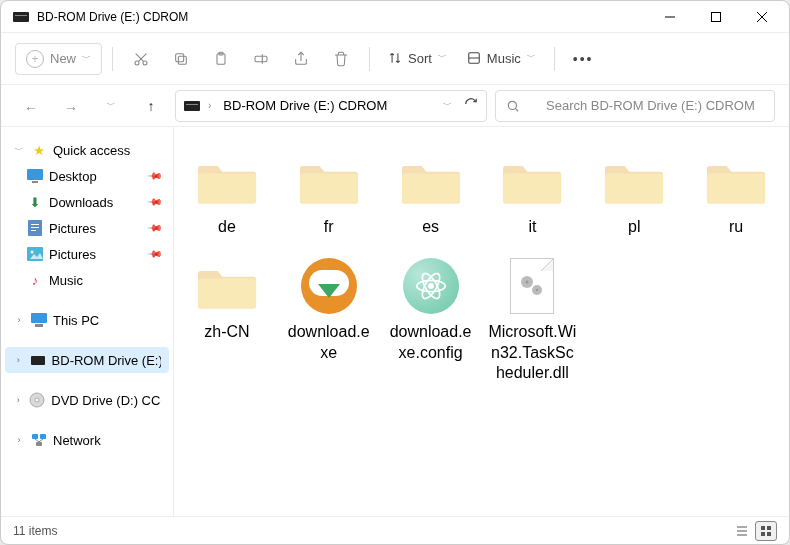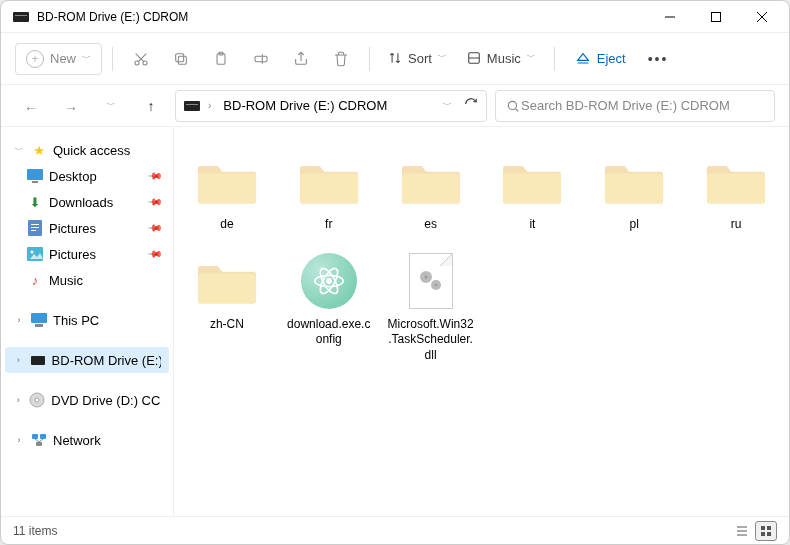--- a/index.html
+++ b/index.html
@@ -25,40 +25,40 @@
 
 .navbar { height: 42px; display: flex; align-items: center; padding: 0 14px; gap: 8px; border-bottom: 1px solid #eee; }
 .nav-arrow { width: 32px; height: 32px; display: flex; align-items: center; justify-content: center; color: #888; border-radius: 4px; font-size: 14px; }
 .nav-arrow.active { color: #222; }
 .addr-bar { flex: 1; display: flex; align-items: center; border: 1px solid #ddd; border-radius: 4px; height: 32px; padding: 0 8px; gap: 8px; }
 .addr-bar .disc-icon { width: 16px; height: 10px; background: #222; border-radius: 1px; position: relative; }
 .addr-bar .disc-icon::after { content: ""; position: absolute; top: 3px; left: 2px; right: 2px; height: 1px; background: #888; }
 .addr-text { font-size: 13px; color: #000; flex: 1; }
 .addr-bar .sep-chev { color: #888; font-size: 10px; margin-right: 4px; }
 .refresh { color: #444; margin-left: 4px; }
-.search-box { width: 280px; height: 32px; border: 1px solid #ddd; border-radius: 4px; display: flex; align-items: center; padding: 0 10px; gap: 1px; }
+.search-box { width: 280px; height: 32px; border: 1px solid #ddd; border-radius: 4px; display: flex; align-items: center; padding: 0 10px; gap: 26px; }
 .search-box input { border: none; outline: none; font-size: 13px; flex: 1; color: #000; }
 .search-box input::placeholder { color: #888; }
 
 .body { flex: 1; display: flex; overflow: hidden; }
 .sidebar { width: 173px; border-right: 1px solid #eee; padding: 10px 4px; overflow-y: auto; font-size: 13px; }
 .side-item { display: flex; align-items: center; gap: 6px; padding: 5px 8px; border-radius: 4px; cursor: pointer; white-space: nowrap; }
 .side-item.selected { background: #daeefe; }
 .side-item .exp { width: 12px; font-size: 9px; color: #666; text-align: center; }
 .side-item .sicon { width: 16px; height: 16px; display: flex; align-items: center; justify-content: center; flex-shrink: 0; }
 .side-child { padding-left: 22px; }
 .pin { margin-left: auto; color: #888; font-size: 10px; transform: rotate(45deg); }
 .star { color: #f5c518; font-size: 13px; }
 .side-gap { height: 14px; }
 
 .content { flex: 1; overflow: auto; padding: 16px 4px 4px 4px; position: relative; }
 .grid { display: grid; grid-template-columns: repeat(6, 1fr); gap: 4px; }
 .item { display: flex; flex-direction: column; align-items: center; padding: 6px 2px; border-radius: 4px; cursor: pointer; }
 .item-icon { width: 64px; height: 64px; display: flex; align-items: center; justify-content: center; margin-bottom: 4px; }
-.item-label { font-size: 12px; text-align: center; color: #000; line-height: 1.3; word-break: break-word; max-width: 88px; }
+.item-label { font-size: 16px; text-align: center; color: #000; line-height: 1.3; word-break: break-word; max-width: 88px; }
 
 .folder-svg { width: 60px; height: 50px; }
 .txtfile { width: 44px; height: 56px; background: #fff; border: 1px solid #ccc; position: relative; }
 .txtfile::before { content: ""; position: absolute; top: 10px; left: 6px; right: 6px; bottom: 10px; background: repeating-linear-gradient(#ddd, #ddd 1px, transparent 1px, transparent 5px); }
 .txtfile::after { content: ""; position: absolute; top: 0; right: 0; width: 12px; height: 12px; background: linear-gradient(135deg, transparent 48%, #ccc 50%, #f5f5f5 52%); }
 .dlexe { width: 56px; height: 56px; border-radius: 50%; background: #e8902a; display: flex; align-items: center; justify-content: center; position: relative; }
 .dlexe::before { content: ""; position: absolute; width: 40px; height: 26px; background: #fff; border-radius: 20px; top: 12px; }
 .dlexe::after { content: ""; position: absolute; width: 0; height: 0; border-left: 11px solid transparent; border-right: 11px solid transparent; border-top: 14px solid #3ba864; top: 26px; z-index: 2; }
 .cfgexe { width: 56px; height: 56px; border-radius: 50%; background: radial-gradient(circle at 30% 30%, #b8e6d8, #6ac7a8); display: flex; align-items: center; justify-content: center; }
 .cfgexe svg { width: 34px; height: 34px; }
@@ -154,27 +154,20 @@
     </div>
     <div class="tb-combo">
       <svg width="14" height="14" viewBox="0 0 24 24" fill="none" stroke="currentColor" stroke-width="1.8">
           <rect x="3" y="3" width="18" height="18" rx="2"></rect>
           <line x1="3" y1="12" x2="21" y2="12"></line>
         </svg>
       <span>Music</span>
       <span class="chev">﹀</span>
     </div>
     <div class="tb-sep"></div>
-    <div class="eject">
-      <svg width="16" height="16" viewBox="0 0 24 24" fill="none" stroke="#0067c0" stroke-width="1.8">
-          <polygon points="12 4 4 14 20 14 12 4"></polygon>
-          <line x1="4" y1="18" x2="20" y2="18"></line>
-        </svg>
-      <span>Eject</span>
-    </div>
     <div class="dots">•••</div>
   </div>
 
   <div class="navbar">
     <div class="nav-arrow">←</div>
     <div class="nav-arrow">→</div>
     <div class="nav-arrow">
         <span class="chev">﹀</span>
       </div>
     <div class="nav-arrow active">↑</div>
@@ -351,20 +344,26 @@
             <div class="item-label">ru</div>
           </div>
           <div class="item">
             <div class="item-icon">
               <svg class="folder-svg" viewBox="0 0 64 52">
                 <path d="M4 10 h18 l5 6 h33 a3 3 0 0 1 3 3 v28 a3 3 0 0 1 -3 3 H4 a3 3 0 0 1 -3 -3 V13 a3 3 0 0 1 3 -3 z" fill="#f5deb3"></path>
                 <path d="M4 18 h56 a3 3 0 0 1 3 3 v26 a3 3 0 0 1 -3 3 H4 a3 3 0 0 1 -3 -3 V21 a3 3 0 0 1 3 -3 z" fill="#f9e9b7"></path>
               </svg>
             </div>
             <div class="item-label">zh-CN</div>
+          </div>
+          <div class="item">
+            <div class="item-icon">
+              <div class="dlexe"></div>
+            </div>
+            <div class="item-label">download.exe</div>
           </div>
           <div class="item">
             <div class="item-icon">
               <div class="cfgexe">
                 <svg viewBox="0 0 24 24" fill="none" stroke="#fff" stroke-width="1.2">
                   <ellipse cx="12" cy="12" rx="10" ry="4"></ellipse>
                   <ellipse cx="12" cy="12" rx="10" ry="4" transform="rotate(60 12 12)"></ellipse>
                   <ellipse cx="12" cy="12" rx="10" ry="4" transform="rotate(-60 12 12)"></ellipse>
                   <circle cx="12" cy="12" r="1.5" fill="#fff"></circle>
                 </svg>

